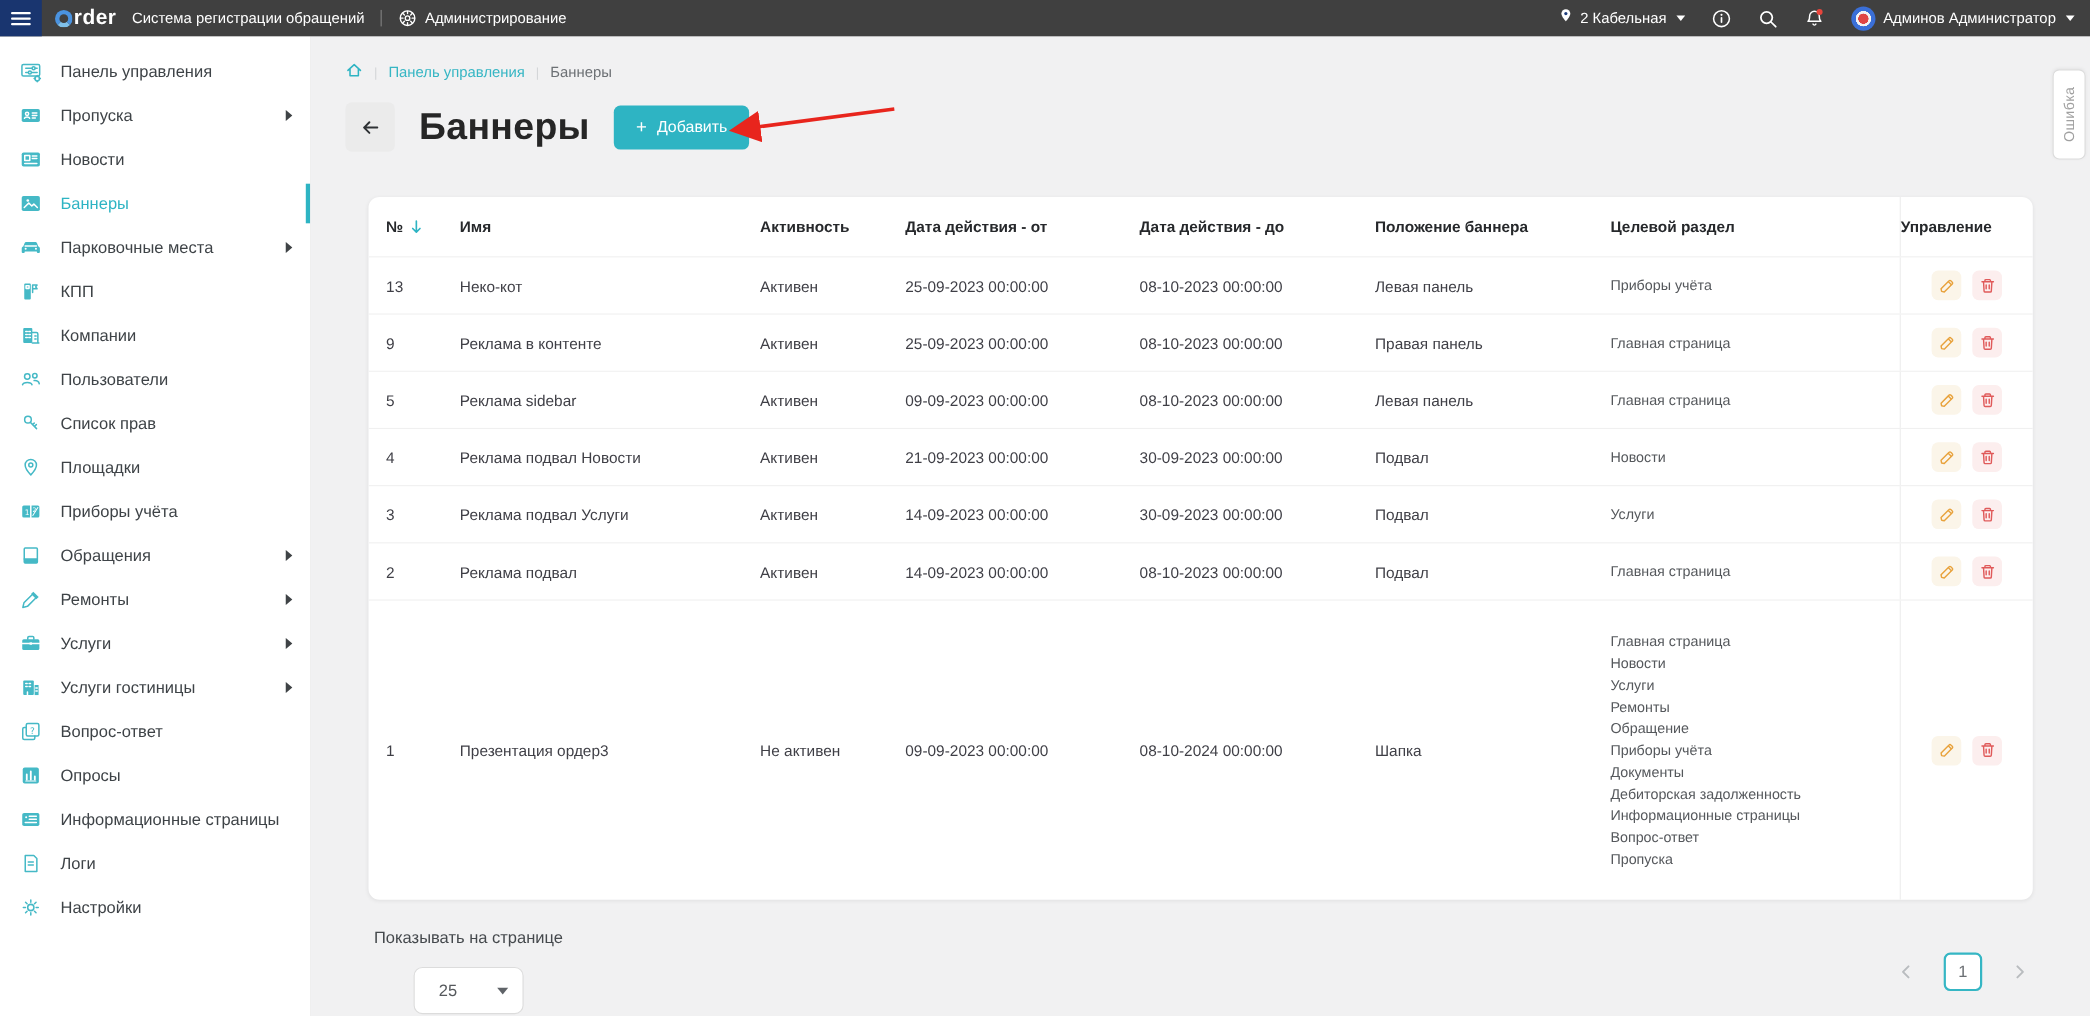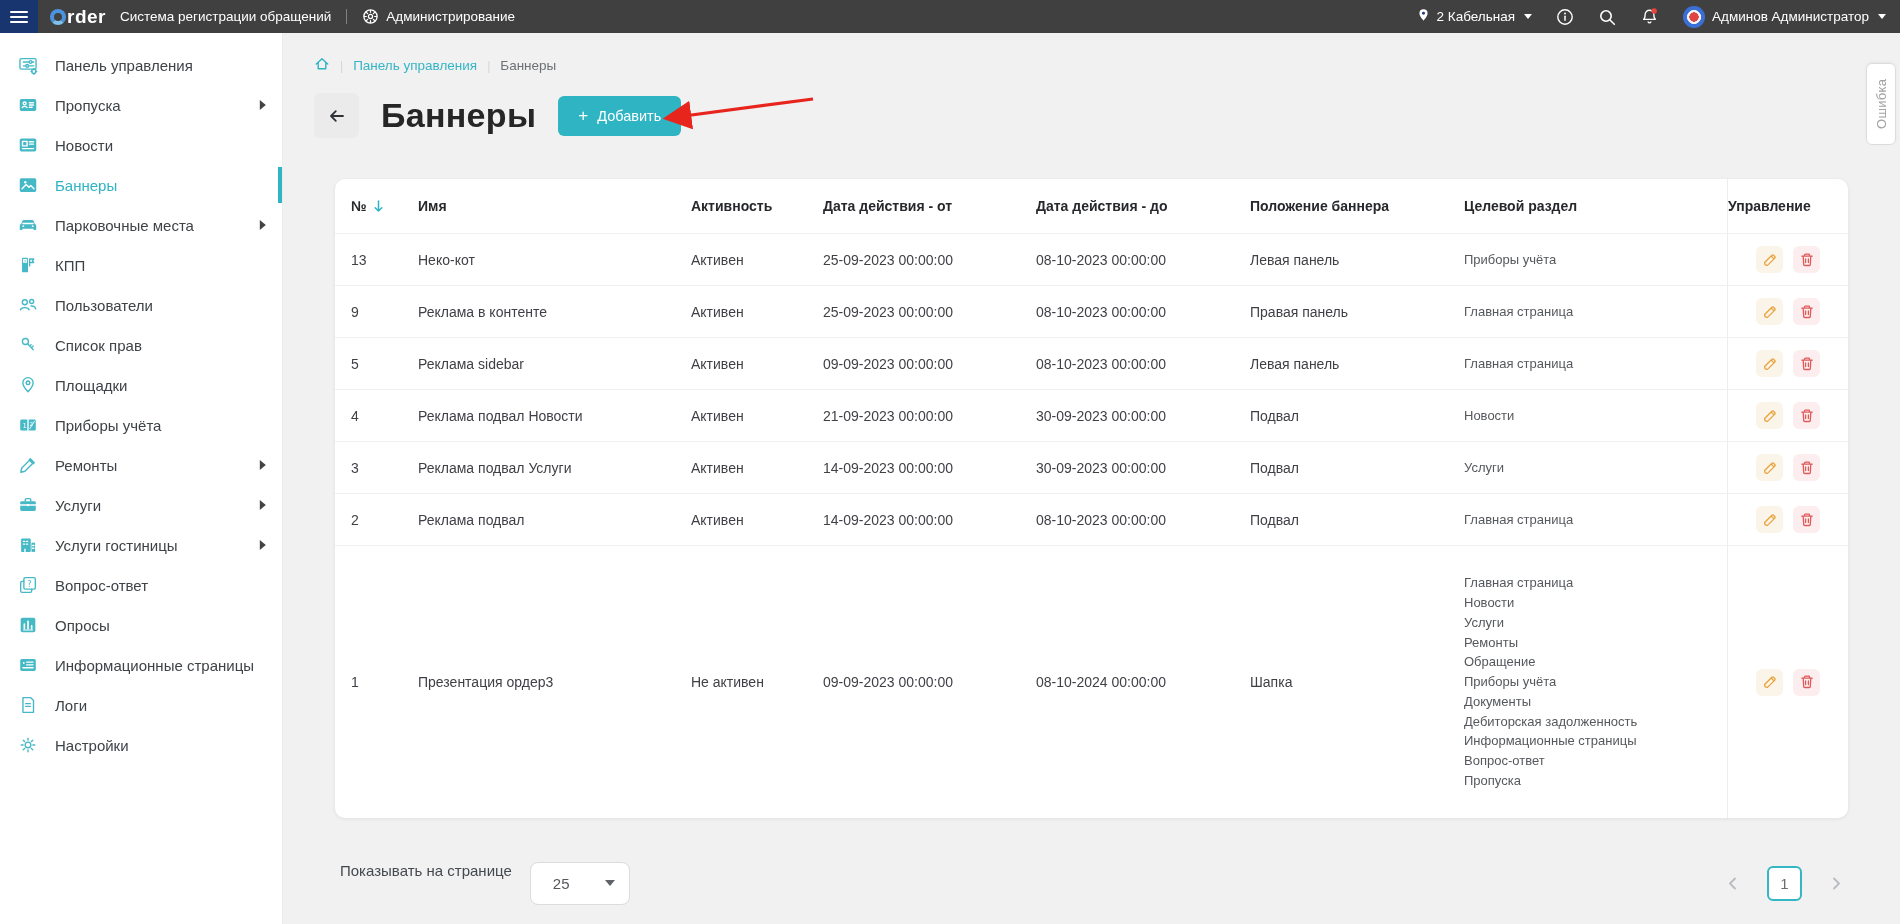--- a/index.html
+++ b/index.html
@@ -75,21 +75,21 @@
   .th-manage { border-left:1px solid #ededed; height:100%; display:flex; align-items:center;
     }
   .icon-btn { width:27px; height:27px; border:none; border-radius:6px; display:flex;
     align-items:center; justify-content:center; cursor:pointer; }
   .icon-btn.edit { background:#fbf5e9; }
   .icon-btn.del { background:#fceeee; }
 
   
   .pagination { position:absolute; left:57px; right:55px; top:822px; height:56px;
     display:flex; align-items:center; justify-content:space-between; }
-  .pg-left { display:flex; gap:18px; }
+  .pg-left { display:flex; align-items:center; gap:18px;flex-direction:column; }
   .pg-label { font-size:15px; color:#45494d; }
   .pg-select { width:100px; height:43px; background:#fff; border:1px solid #dcdcdc; border-radius:8px;
     display:flex; align-items:center; padding:0 16px 0 22px; cursor:pointer; justify-content:space-between;gap:36px; }
   .pg-select-value { font-size:15px; color:#55585c; }
   .sel-caret { width:0; height:0; border-left:5px solid transparent; border-right:5px solid transparent;
     border-top:6px solid #5f6368; }
   .pg-right { display:flex; align-items:center; gap:26px; }
   .pg-chev { background:none; border:none; cursor:pointer; display:flex; padding:4px; }
   .pg-page { width:35px; height:35px; border:2px solid #35b6c4; border-radius:6px; background:#fff;
     color:#6b6f73; font-size:15px; display:flex; align-items:center; justify-content:center; cursor:pointer; }
@@ -244,20 +244,32 @@
         <svg viewBox="0 0 24 24" width="22" height="22" fill="none" stroke="#45b9c6" stroke-width="1.5" stroke-linecap="round" stroke-linejoin="round">
           <rect x="5.5" y="4" width="6.5" height="16" rx="1" fill="#45b9c6" stroke="none"></rect>
           <rect x="7.3" y="6.3" width="3" height="2.6" stroke="#fff"></rect>
           <path d="M13.8 5.5v7.5M13.8 5.5h4.4l-1.4 1.9 1.4 1.9h-4.4"></path>
         </svg>
       </span>
     <span class="sb-label">КПП</span>
 
   </div>
 
+  <div class="sb-item">
+    <span class="sb-icon">
+        <svg viewBox="0 0 24 24" width="22" height="22" fill="none" stroke="#45b9c6" stroke-width="1.5" stroke-linecap="round" stroke-linejoin="round">
+          <rect x="4.5" y="4.5" width="9" height="15" rx="1" fill="#45b9c6" stroke="none"></rect>
+          <path d="M13.5 9h4a1.5 1.5 0 0 1 1.5 1.5v9M13.5 19.5H20"></path>
+          <path d="M7 8h1.5M10 8h1.5M7 11h1.5M10 11h1.5M7 14h1.5M10 14h1.5" stroke="#fff"></path>
+          <path d="M16 12.5h1.3M16 15.5h1.3"></path>
+        </svg>
+      </span>
+    <span class="sb-label">Компании</span>
+
+  </div>
 
   <div class="sb-item">
     <span class="sb-icon">
         <svg viewBox="0 0 24 24" width="22" height="22" fill="none" stroke="#45b9c6" stroke-width="1.5" stroke-linecap="round" stroke-linejoin="round">
           <circle cx="8.5" cy="9" r="2.7"></circle>
           <path d="M3.8 17.2c.7-3.1 8.7-3.1 9.4 0"></path>
           <circle cx="16" cy="8.2" r="2.2"></circle>
           <path d="M15.3 13.1c2.6-.4 4.8.9 5.1 3.2"></path>
         </svg>
       </span>
@@ -296,20 +308,35 @@
           <path d="M14 16l5-8" stroke="#fff" stroke-width="1"></path>
           <text x="6" y="15" font-size="7.5" fill="#fff" stroke="none" font-family="DejaVu Sans, sans-serif">1</text>
           <text x="13.6" y="13" font-size="6" fill="#fff" stroke="none" font-family="DejaVu Sans, sans-serif">2</text>
         </svg>
       </span>
     <span class="sb-label">Приборы учёта</span>
 
   </div>
 
 
+  <div class="sb-item">
+    <span class="sb-icon">
+        <svg viewBox="0 0 24 24" width="22" height="22" fill="none" stroke="#45b9c6" stroke-width="1.5" stroke-linecap="round" stroke-linejoin="round">
+          <rect x="5.5" y="4.5" width="13" height="15" rx="1"></rect>
+          <path d="M5.5 15.5h13"></path>
+          <rect x="5.5" y="15.5" width="13" height="4" fill="#45b9c6" stroke="none"></rect>
+        </svg>
+      </span>
+    <span class="sb-label">Обращения</span>
+    <span class="sb-chevron">
+      <svg width="7" height="10" viewBox="0 0 7 10">
+          <path d="M.8 0l6 5-6 5z" fill="#3f4346"></path>
+        </svg>
+    </span>
+  </div>
 
   <div class="sb-item">
     <span class="sb-icon">
         <svg viewBox="0 0 24 24" width="22" height="22" fill="none" stroke="#45b9c6" stroke-width="1.5" stroke-linecap="round" stroke-linejoin="round">
           <path d="M14.5 4.2l5.3 5.3-2.3 2.3-5.3-5.3z" fill="#45b9c6" stroke="none"></path>
           <path d="M13 7.5L5.2 15.3l-1.1 4.6 4.6-1.1 7.8-7.8"></path>
         </svg>
       </span>
     <span class="sb-label">Ремонты</span>
     <span class="sb-chevron">

